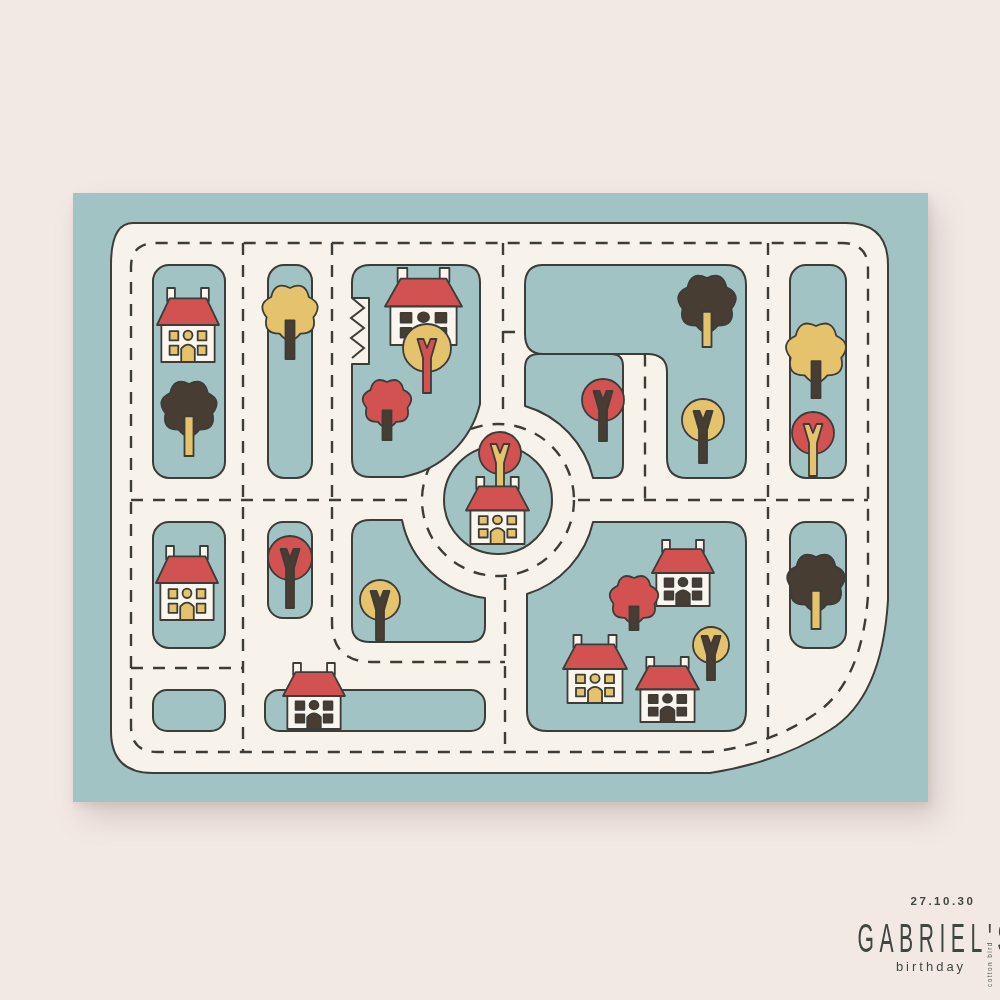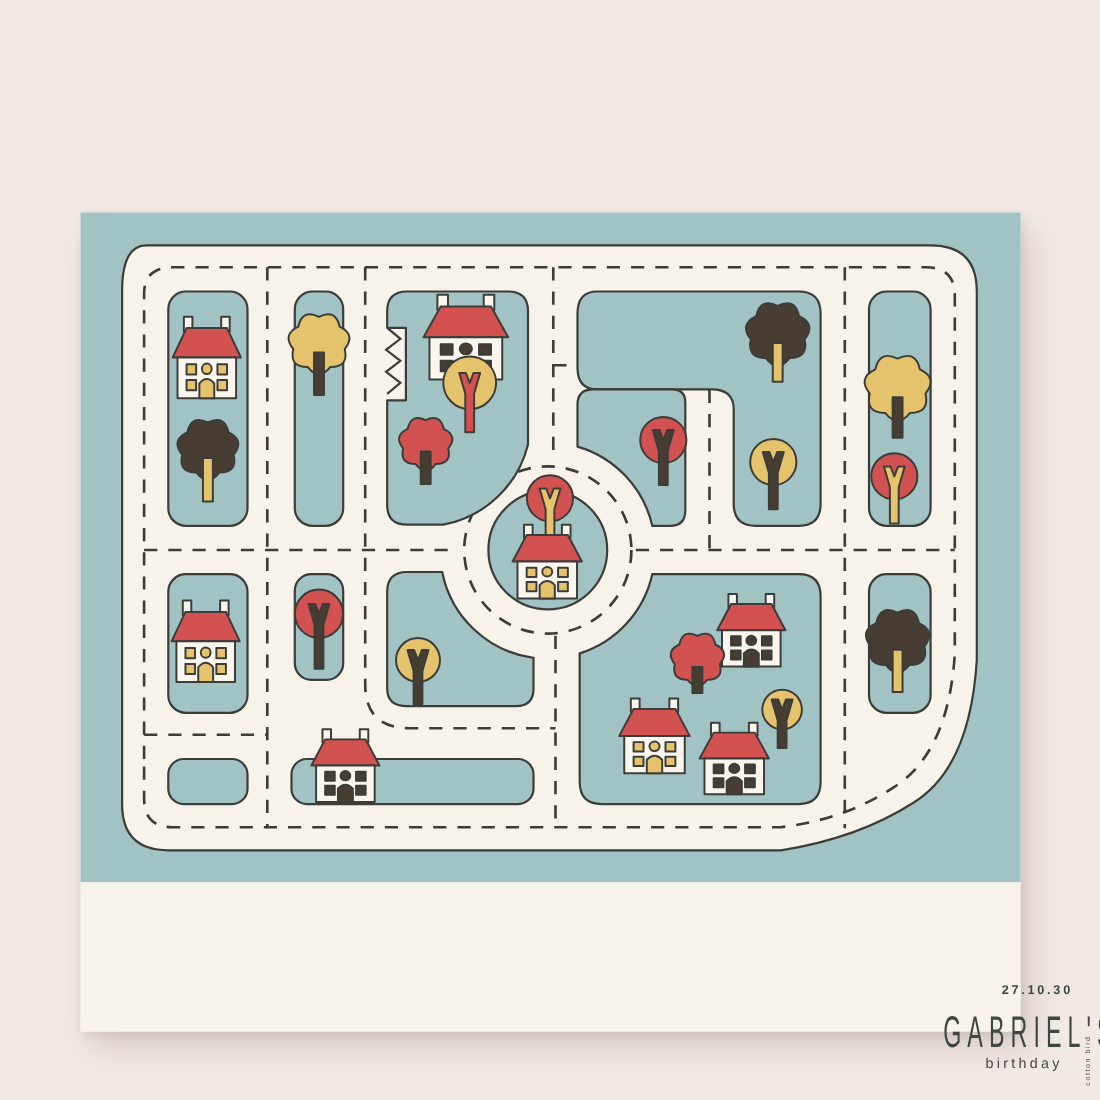--- a/index.html
+++ b/index.html
@@ -1,18 +1,18 @@
 <!DOCTYPE html>
 <html style="--bg: #f2e9e5; --teal: #a2c3c4; --cream: #f7f3ea; --outline: #3c3c38; --red: #d25251; --yellow: #e5c36c; --dark: #473d33; --body: #faf6ee; --text: #3f4743;"><head>
 <meta charset="utf-8">
 <style>
   html,body{margin:0;padding:0;}
   .stage{position:relative;width:1000px;height:1000px;background:var(--bg,#f2e9e5);overflow:hidden;
          font-family:"Liberation Sans", sans-serif;}
-  .poster{position:absolute;left:73px;top:193px;width:855px;height:745px;background:var(--cream,#f7f3ea);
+  .poster{position:absolute;left:73px;top:193px;width:855px;height:609px;background:var(--cream,#f7f3ea);
           box-shadow:10px 16px 28px rgba(110,85,75,.20), 2px 4px 8px rgba(110,85,75,.12);}
   .poster svg{display:block;}
   .caption{position:absolute;color:var(--text,#3f4743);}
   .t-date{left:800px;top:702px;width:140px;text-align:center;font-size:11.5px;letter-spacing:2.5px;font-weight:bold;}
   .t-name{left:778px;top:722px;width:160px;text-align:center;font-size:23px;letter-spacing:6px;
           font-weight:400;transform:scaleY(1.75) scaleX(.92);transform-origin:center top;white-space:nowrap;}
   .t-sub{left:778px;top:766px;width:160px;text-align:center;font-size:13px;letter-spacing:3px;}
   .t-brand{left:913px;top:794px;width:60px;font-size:6.5px;letter-spacing:1.4px;
            transform:rotate(-90deg);transform-origin:0 0;white-space:nowrap;color:#4a5550;}
 </style>

